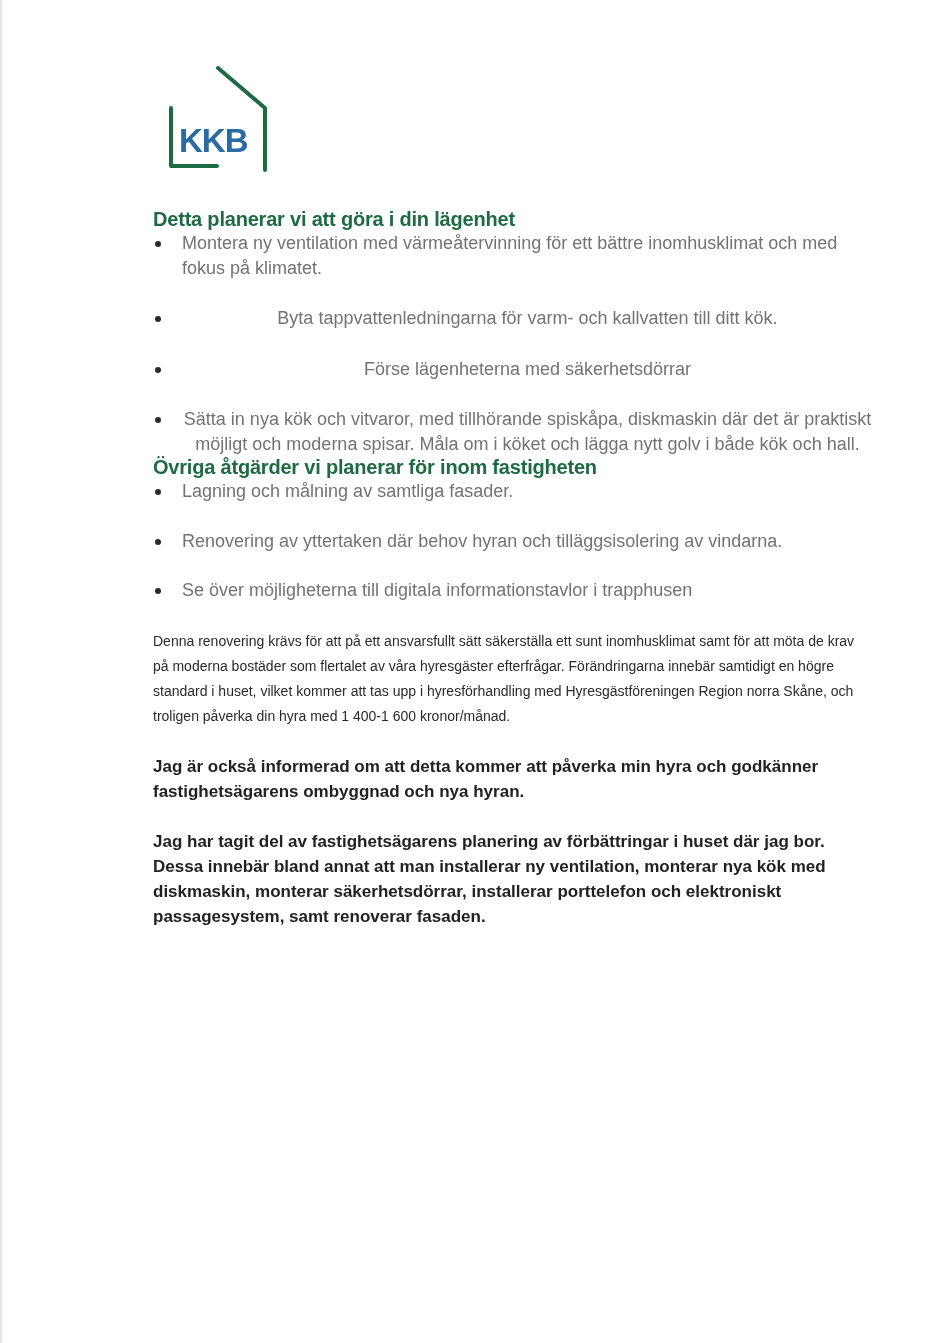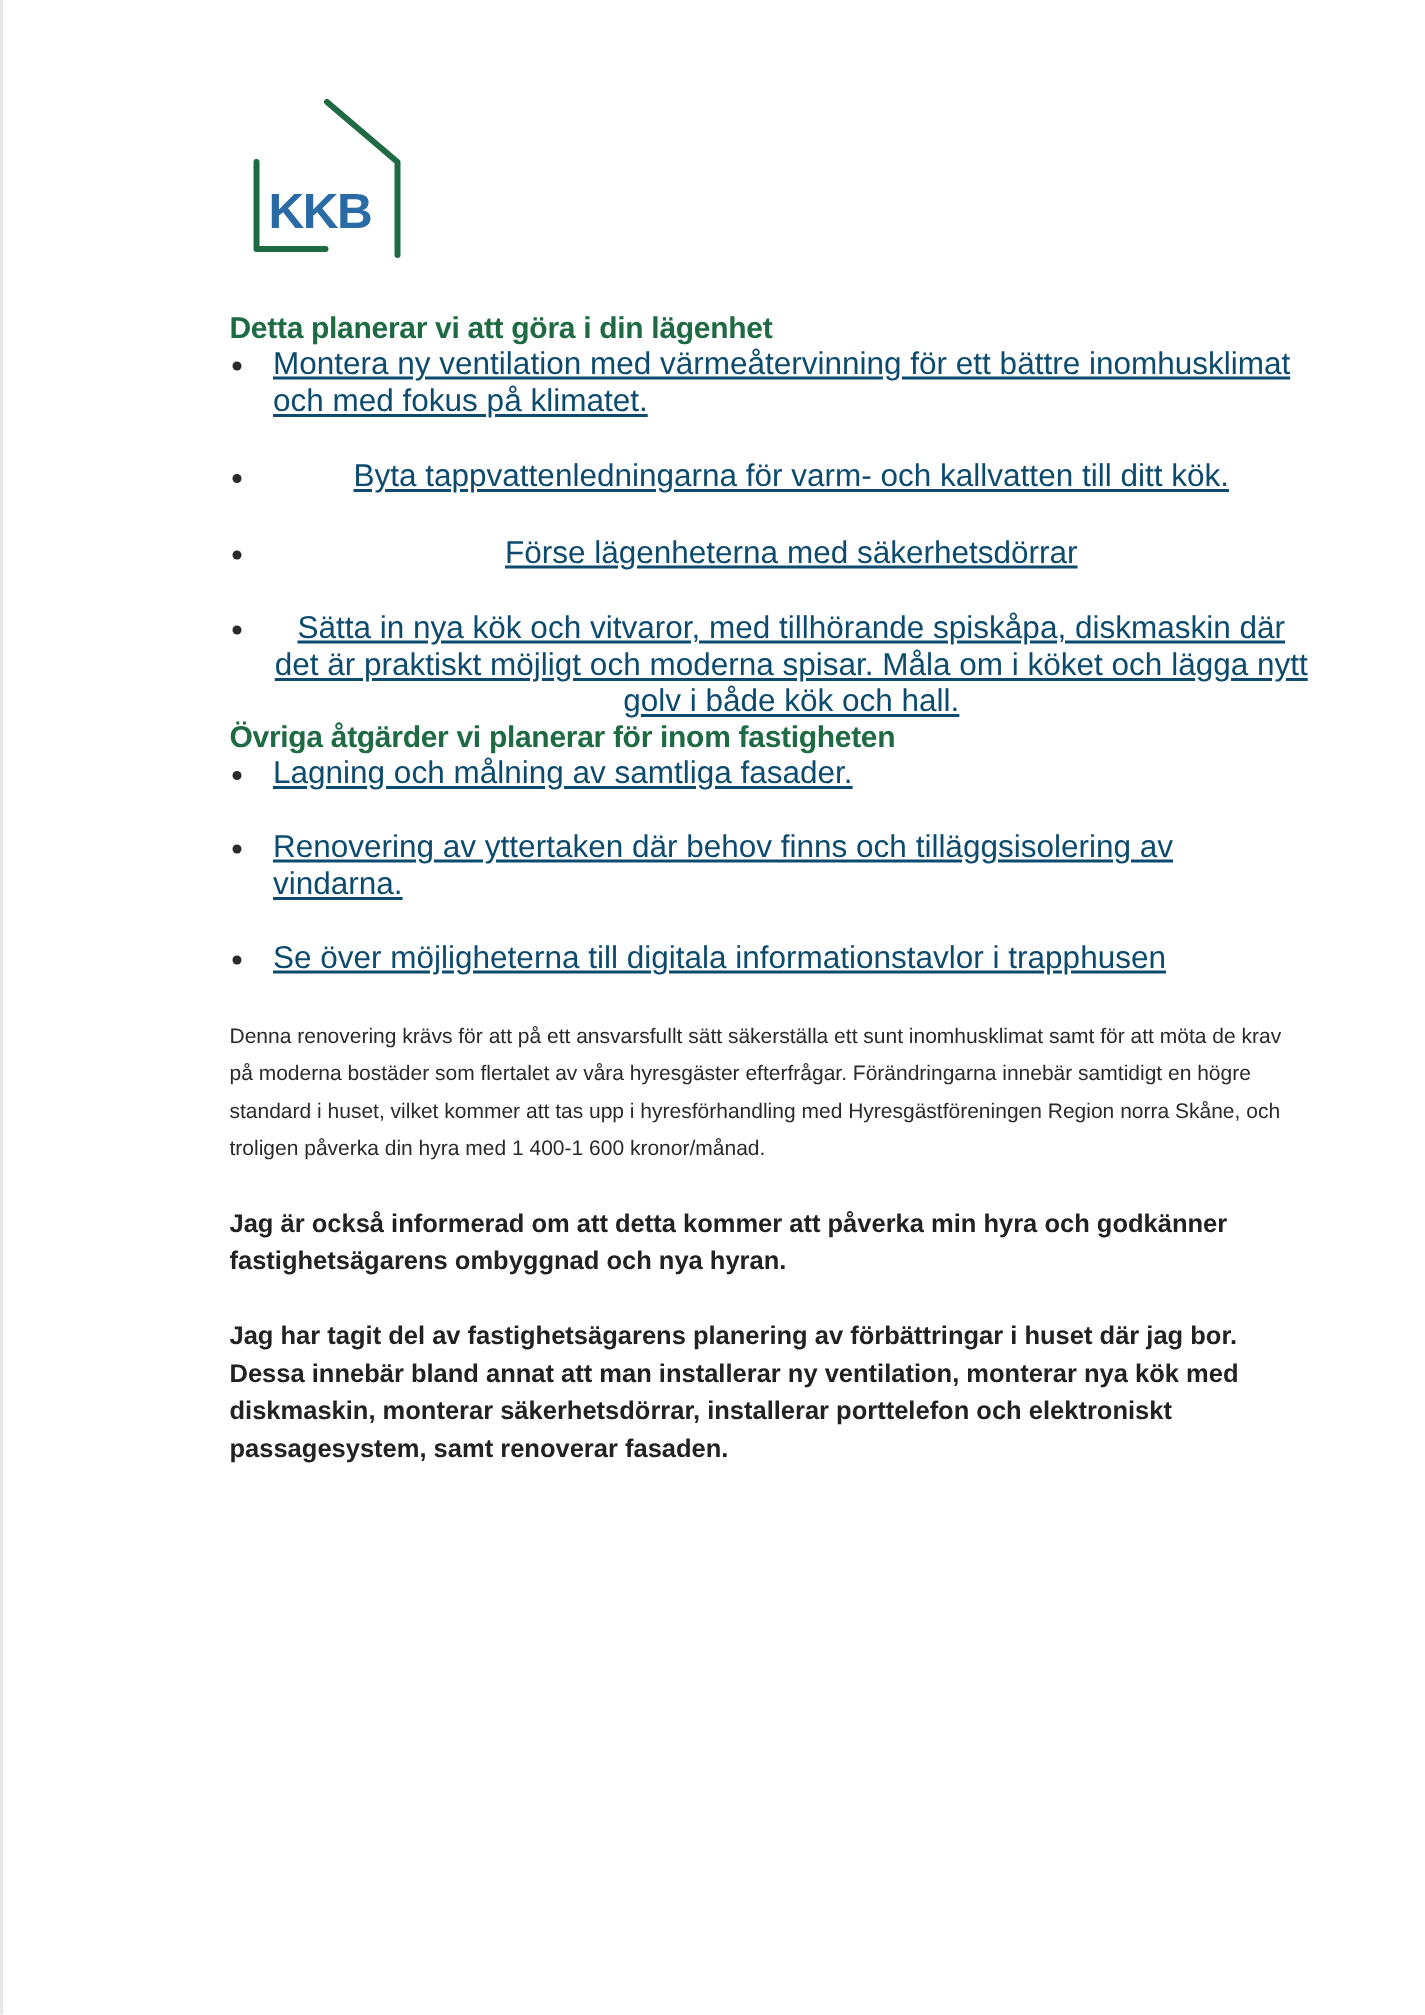--- a/index.html
+++ b/index.html
@@ -56,24 +56,23 @@
     .h-main { margin-top: 4px; }
     .h-other { }
     ul.bullets {
       list-style: none;
       margin: 0;
       padding: 0;
     }
     ul.bullets li {
       position: relative;
       padding-left: 29px;
-      font-size: 21px;
+      font-size: 18px;
       line-height: 24.5px;
-      color: #0c4a6e;
-      text-decoration: underline;
+      color: #737373;
     }
     ul.bullets li .dot {
       position: absolute;
       left: 2px;
       top: 10px;
       width: 6px;
       height: 6px;
       border-radius: 50%;
       background: #2a2a2a;
     }
@@ -118,21 +117,21 @@
     <li><span class="dot"></span><span>Montera ny ventilation med värmeåtervinning för ett bättre inomhusklimat och med fokus på klimatet.</span></li>
     <li><span class="dot"></span><span>Byta tappvattenledningarna för varm- och kallvatten till ditt kök.</span></li>
     <li><span class="dot"></span><span>Förse lägenheterna med säkerhetsdörrar</span></li>
     <li><span class="dot"></span><span>Sätta in nya kök och vitvaror, med tillhörande spiskåpa, diskmaskin där det är praktiskt möjligt och moderna spisar. Måla om i köket och lägga nytt golv i både kök och hall.</span></li>
   </ul>
 
   <h2 class="h-other">Övriga åtgärder vi planerar för inom fastigheten</h2>
 
   <ul class="bullets list-other">
     <li><span class="dot"></span><span>Lagning och målning av samtliga fasader.</span></li>
-    <li><span class="dot"></span><span>Renovering av yttertaken där behov finns och tilläggsisolering av vindarna.</span></li>
+    <li><span class="dot"></span><span>Renovering av yttertaken där behov hyran och tilläggsisolering av vindarna.</span></li>
     <li><span class="dot"></span><span>Se över möjligheterna till digitala informationstavlor i trapphusen</span></li>
   </ul>
 
   <p class="body">Denna renovering krävs för att på ett ansvarsfullt sätt säkerställa ett sunt inomhusklimat samt för att möta de krav på moderna bostäder som flertalet av våra hyresgäster efterfrågar. Förändringarna innebär samtidigt en högre standard i huset, vilket kommer att tas upp i hyresförhandling med Hyresgästföreningen Region norra Skåne, och troligen påverka din hyra med 1 400-1 600 kronor/månad.</p>
 
   <p class="bold bold-2">Jag är också informerad om att detta kommer att påverka min hyra och godkänner fastighetsägarens ombyggnad och nya hyran.</p>
 
   <p class="bold bold-1">Jag har tagit del av fastighetsägarens planering av förbättringar i huset där jag bor. Dessa innebär bland annat att man installerar ny ventilation, monterar nya kök med diskmaskin, monterar säkerhetsdörrar, installerar porttelefon och elektroniskt passagesystem, samt renoverar fasaden.</p>
 
 </div>

